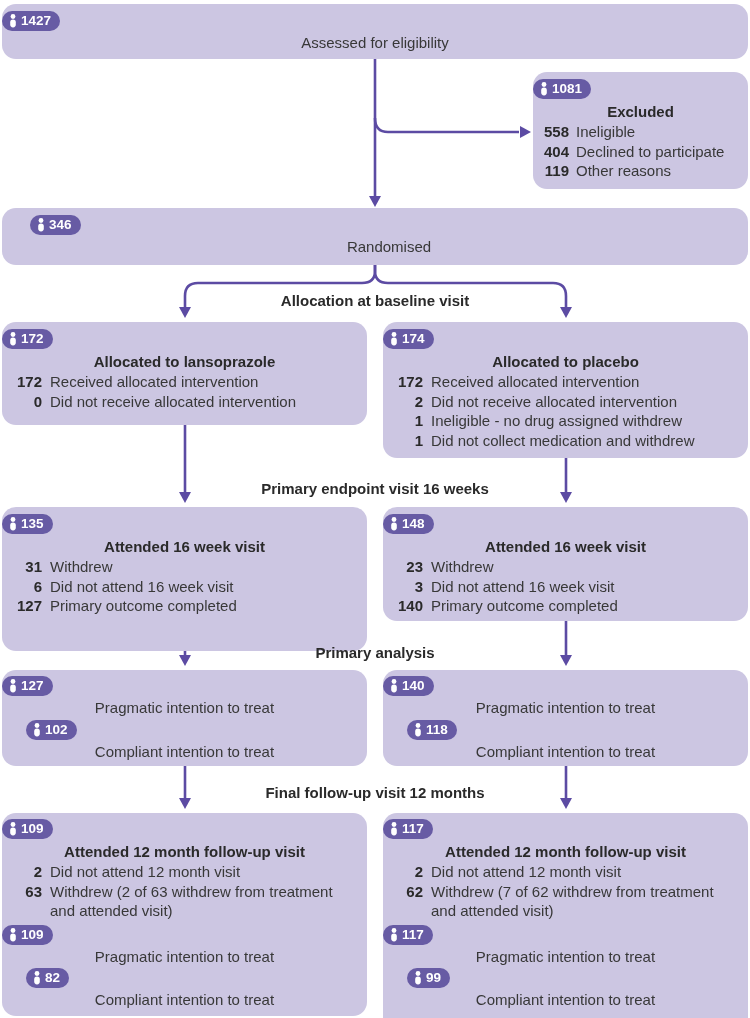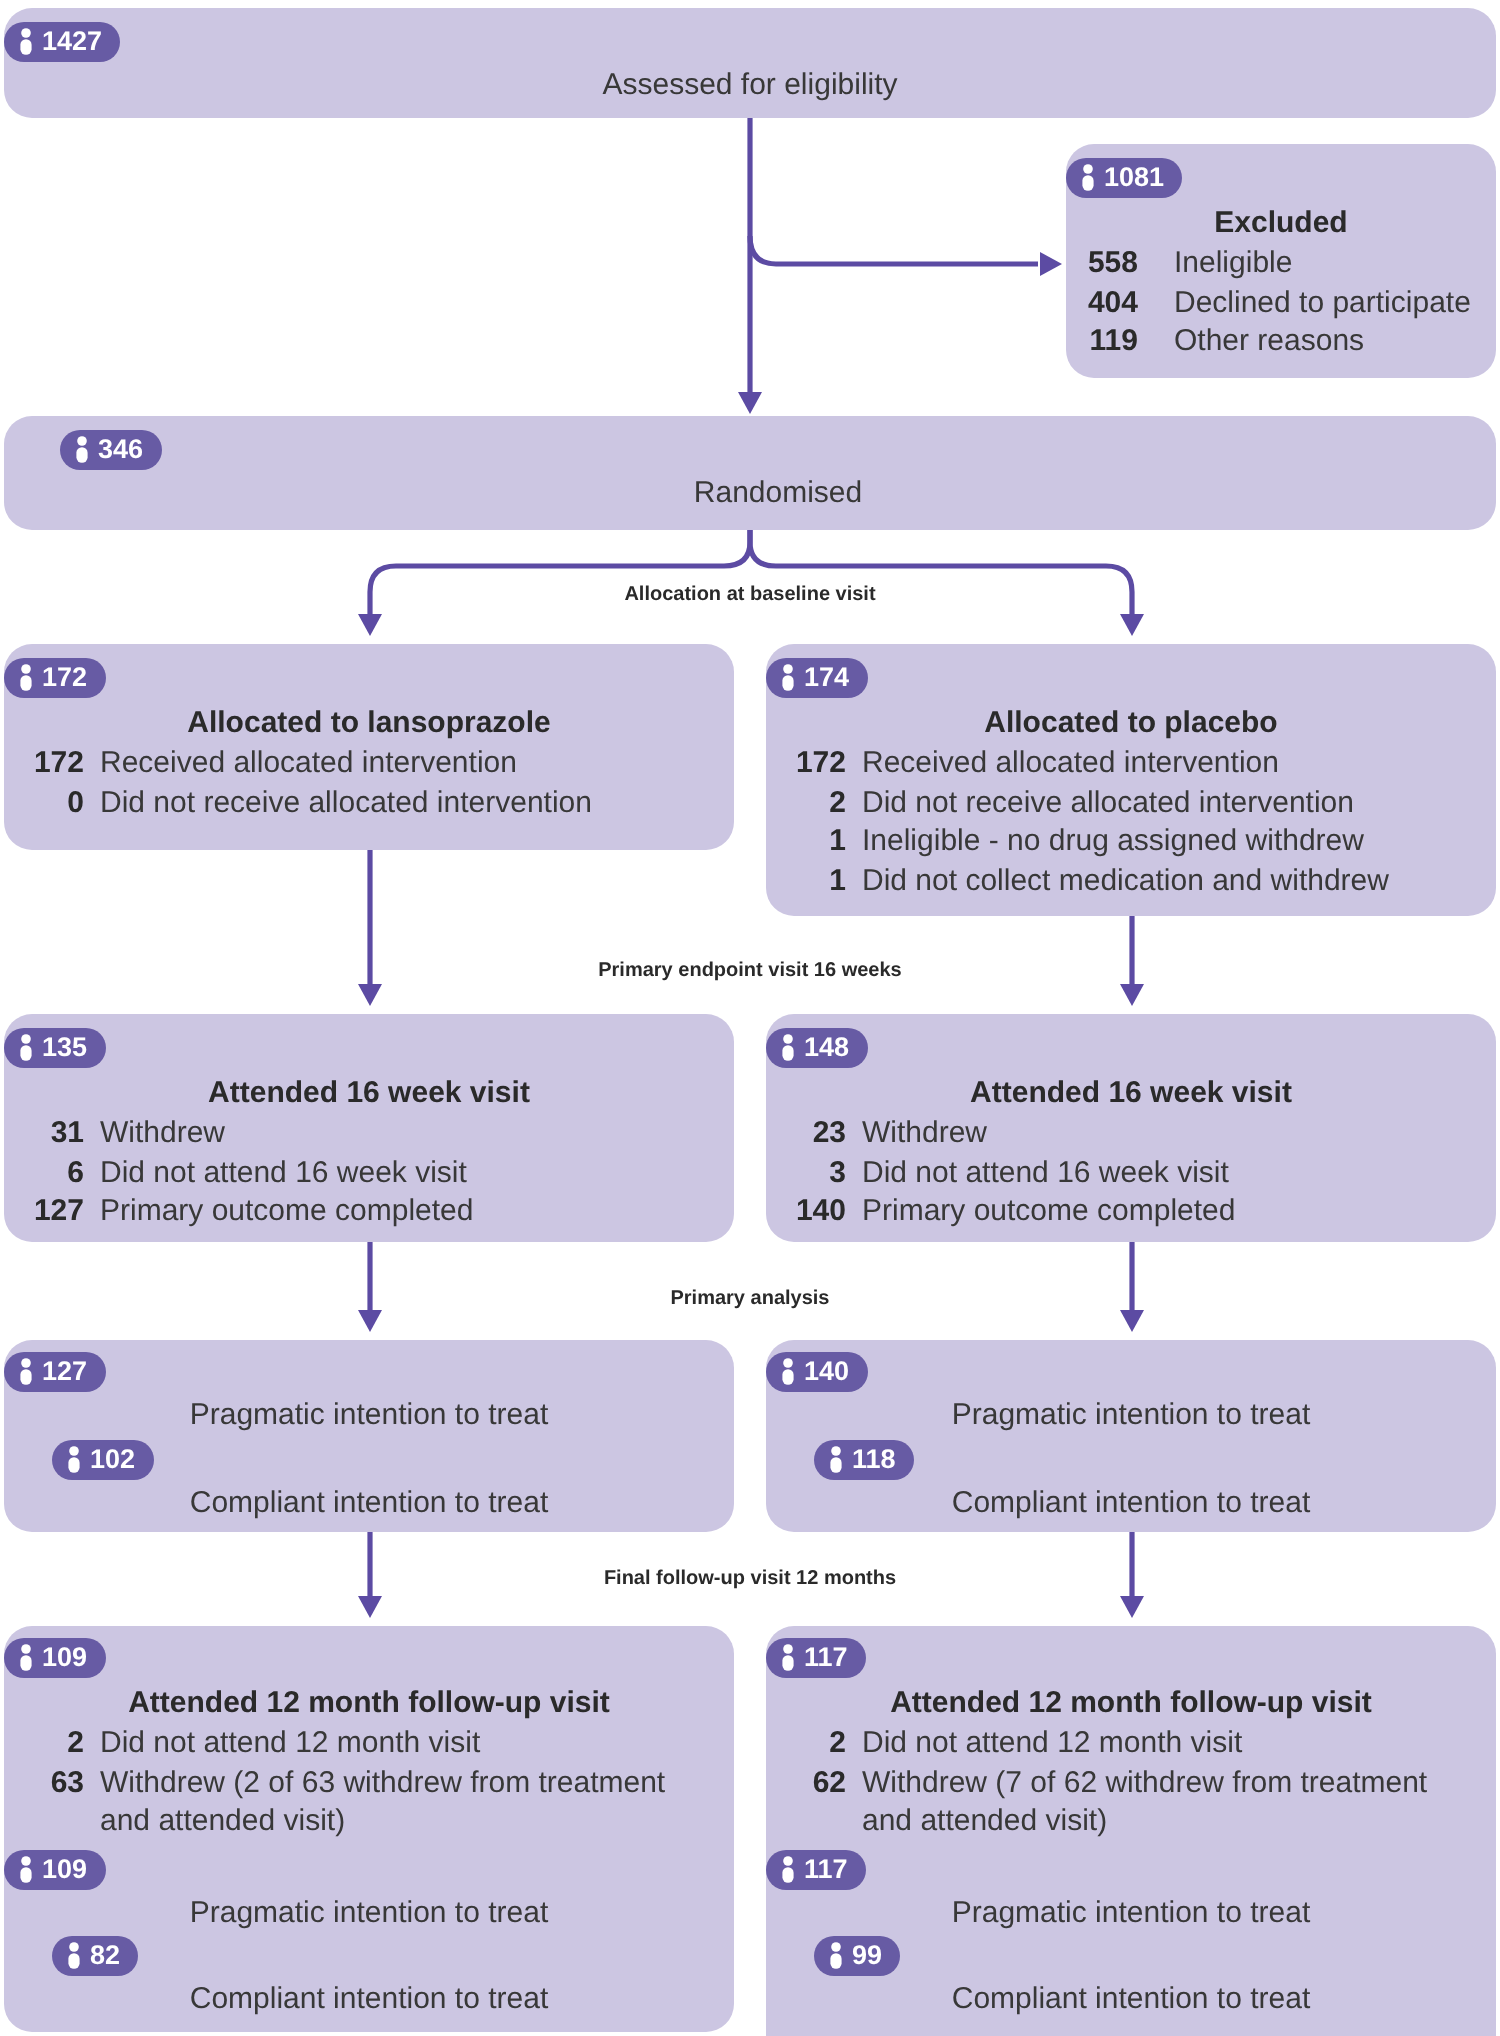--- a/index.html
+++ b/index.html
@@ -21,26 +21,26 @@
     display:inline-flex;align-items:center;gap:4px;
     background:var(--badge-fill,#675ba4);color:#ffffff;
     font-weight:bold;font-size:13.5px;line-height:1;
     padding:3px 9px 3px 7px;border-radius:10px;
   }
   .badge svg{display:block;}
   .center-text{text-align:center;}
   .heading{text-align:center;font-weight:bold;color:var(--heading,#2a2a2a);line-height:21px;}
   .item{display:grid;grid-template-columns:40px 1fr;column-gap:8px;padding-right:8px;}
   .item .n{text-align:right;font-weight:bold;color:var(--heading,#2a2a2a);}
-  .box-excluded .item{grid-template-columns:36px 1fr;column-gap:18px;padding-right:6px;}
+  .box-excluded .item{grid-template-columns:36px 1fr;column-gap:7px;padding-right:6px;}
   .mt4{margin-top:4px;}
   .mt2{margin-top:2px;margin-left:24px;}
   .stage-label{
     position:absolute;z-index:1;left:0;width:750px;text-align:center;
-    font-weight:bold;font-size:10px;color:var(--heading,#2a2a2a);
+    font-weight:bold;font-size:15px;color:var(--heading,#2a2a2a);
   }
 </style>
 </head>
 <body>
 
 <div class="canvas">
 
   <svg class="connectors" width="750" height="1018" viewBox="0 0 750 1018" aria-hidden="true">
     <path d="M375 58 V196"></path>
     <path d="M375 118 Q375 132 388 132 H519"></path>
@@ -162,21 +162,21 @@
         <span>Ineligible - no drug assigned withdrew</span>
       </div>
     <div class="item">
         <span class="n">1</span>
         <span>Did not collect medication and withdrew</span>
       </div>
   </div>
 
   <div class="stage-label" style="top:480px;">Primary endpoint visit 16 weeks</div>
 
-  <div class="box" style="left:2px;top:507px;width:365px;height:114px;">
+  <div class="box" style="left:2px;top:507px;width:365px;height:144px;">
     <div class="badge-row">
         <span class="badge">
           <svg width="8" height="14" viewBox="0 0 8 14">
             <circle cx="4" cy="2.5" r="2.4" fill="#fff"></circle>
             <rect x="1.2" y="5.6" width="5.6" height="7.8" rx="2.8" fill="#fff"></rect>
           </svg>
           <span>135</span>
         </span>
       </div>
     <div class="heading">Attended 16 week visit</div>

